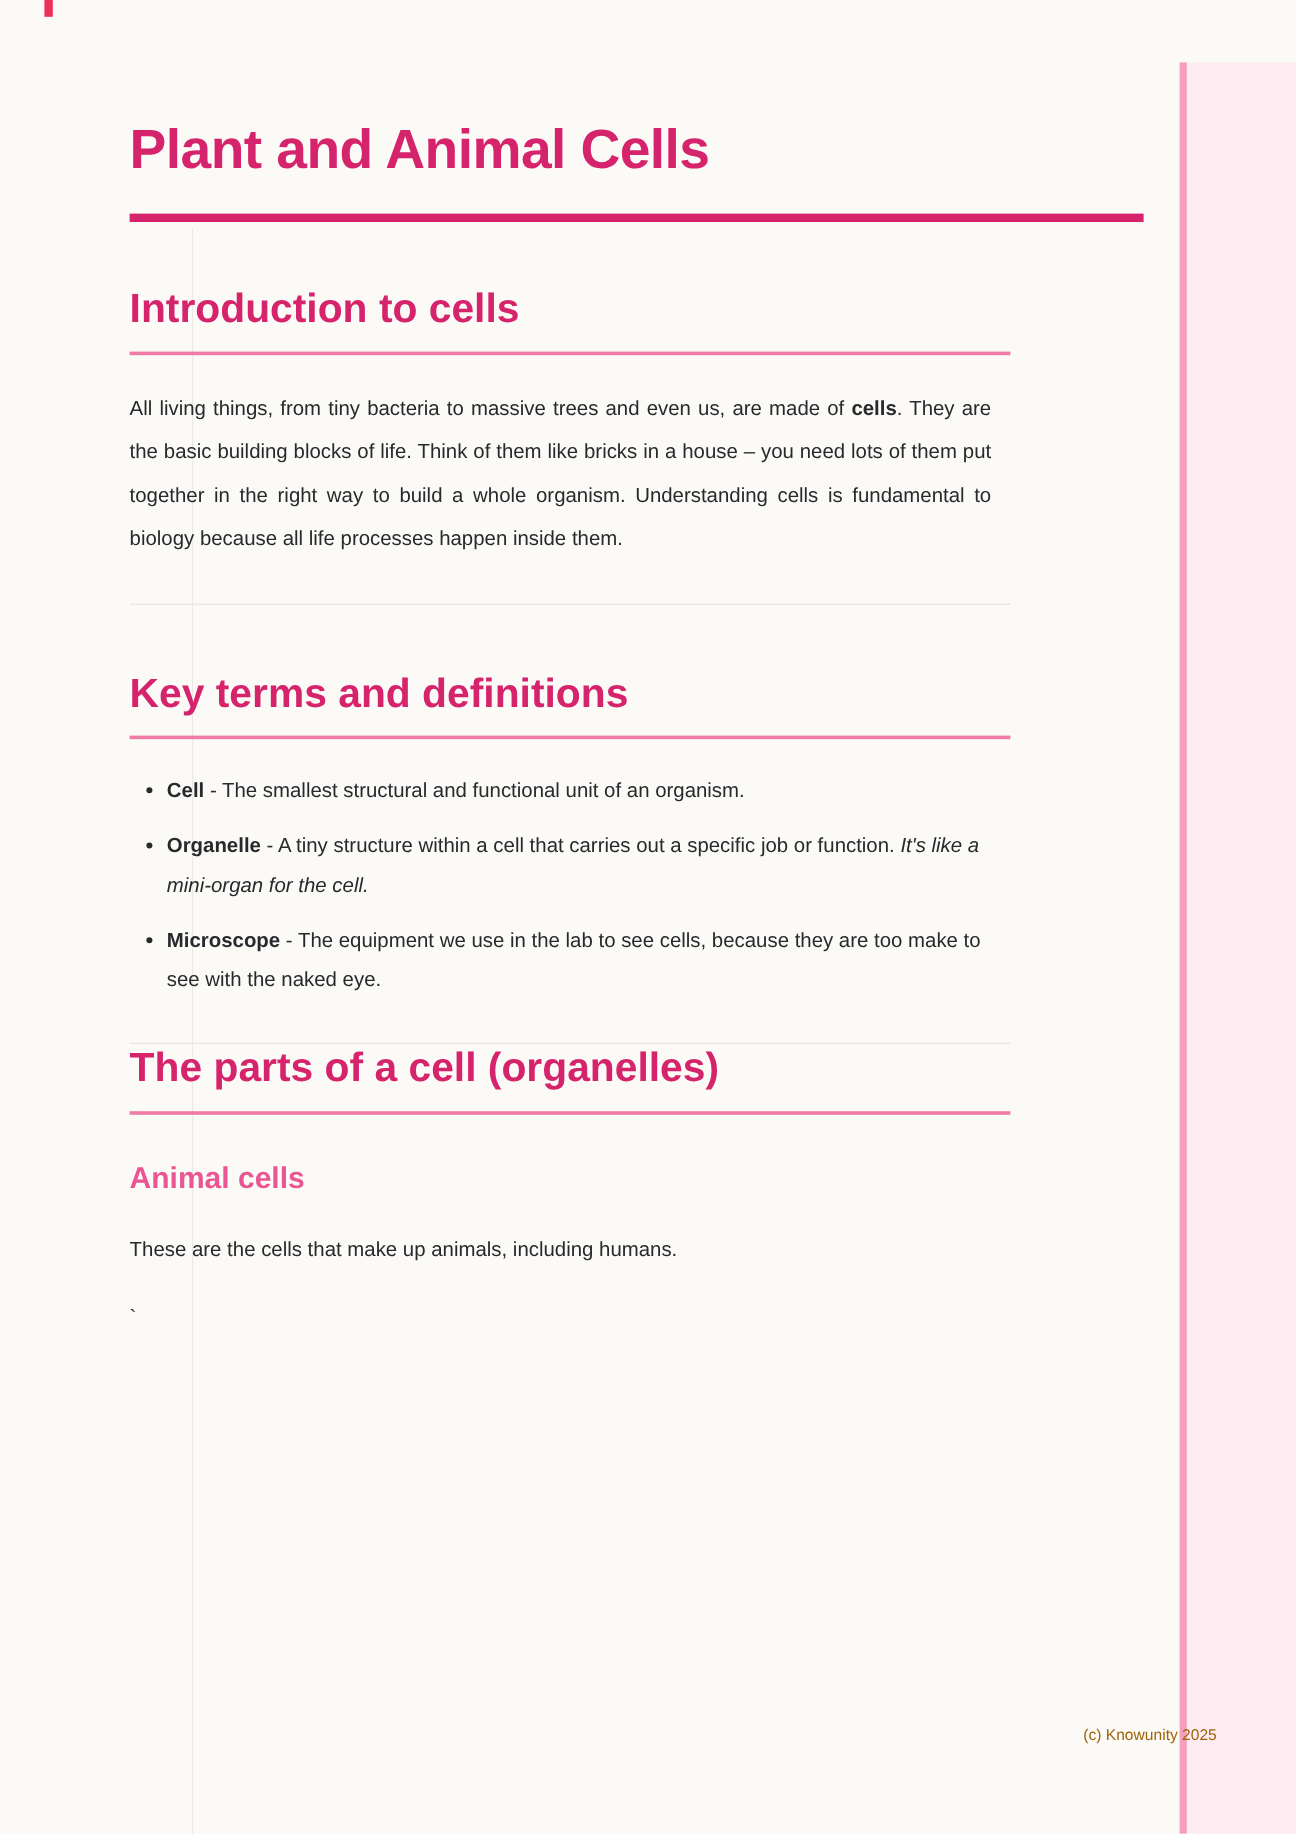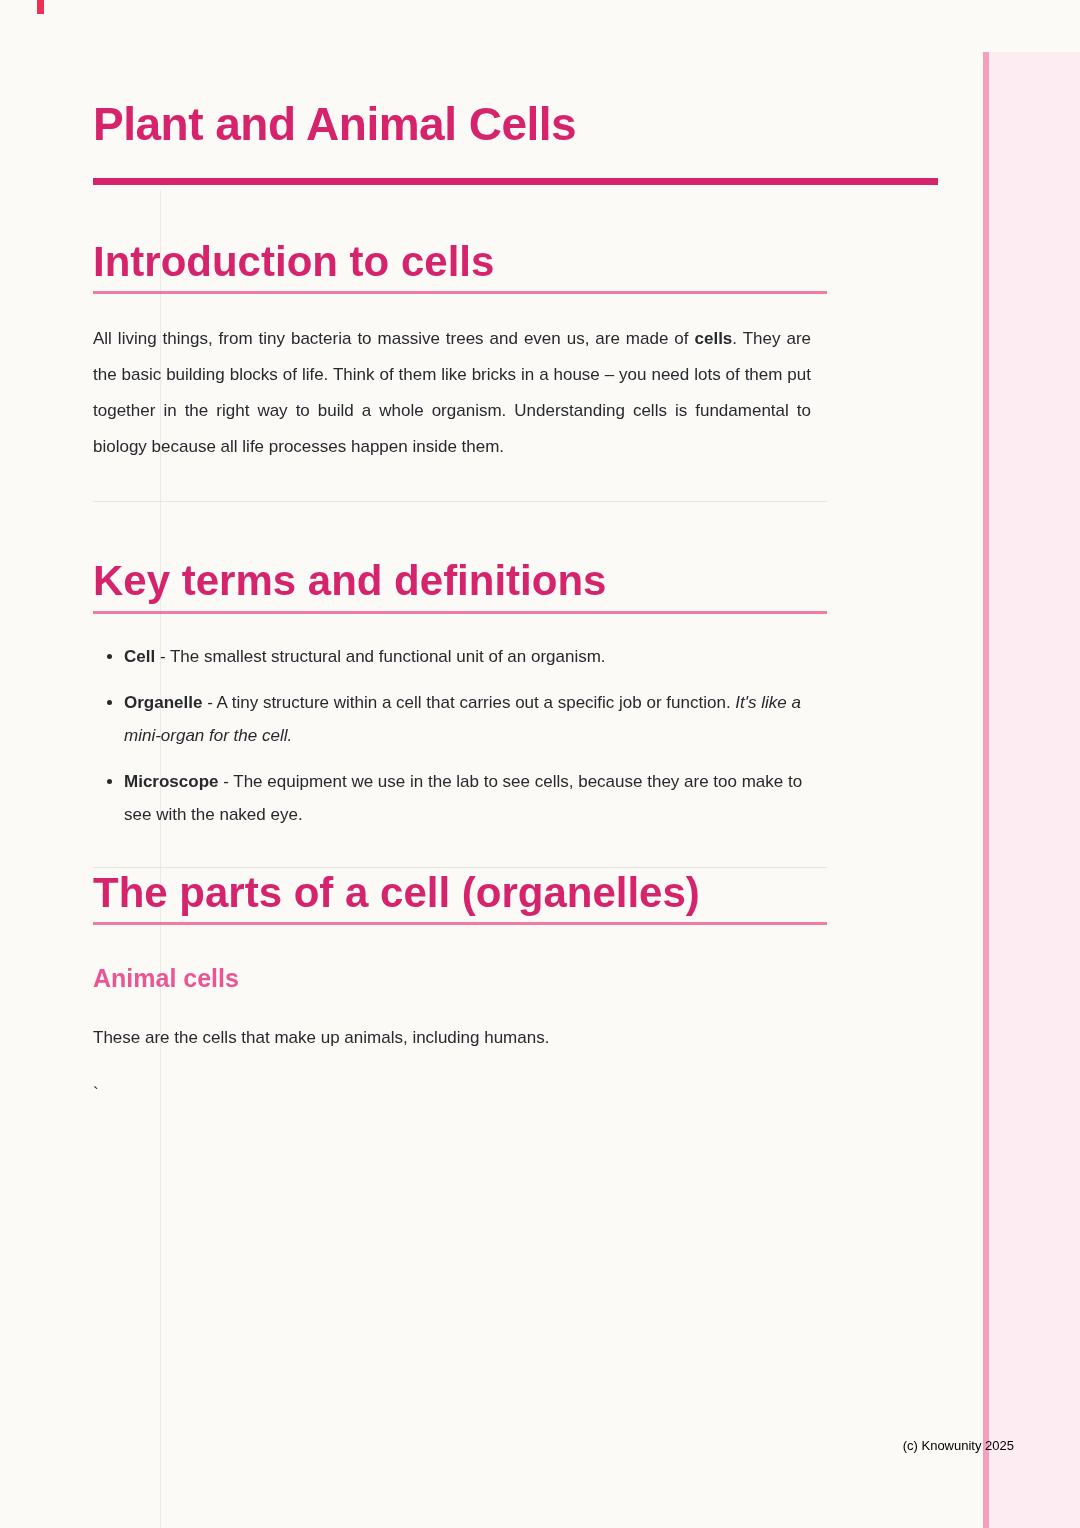--- a/index.html
+++ b/index.html
@@ -30,46 +30,46 @@
   .side-band {
     position: absolute;
     top: 52px; right: 0; bottom: 0;
     width: 97px;
     background: #fdedf3;
     border-left: 6px solid #f49fbd;
   }
 
   .content {
     position: absolute;
-    left: 93px; top: 0;
+    left: 108px; top: 0;
     width: 734px;
   }
 
   h1.page-title {
     margin: 98px 0 0 0;
     font-size: 46px;
     line-height: 1.15;
     font-weight: 800;
     letter-spacing: -0.5px;
     color: #d6246c;
   }
   .title-rule {
     width: 845px;
     height: 7px;
     background: #d6246c;
     margin-top: 27px;
   }
 
   h2.section-heading {
     margin: 0;
-    font-size: 42px;
+    font-size: 34px;
     line-height: 1.2;
     font-weight: 800;
     color: #d6246c;
-    padding-bottom: 4px;
+    padding-bottom: 15px;
     border-bottom: 3px solid #f07ca6;
   }
   .sec-intro h2 { margin-top: 52px; }
   .sec-keyterms h2 { margin-top: 54px; }
   .sec-parts h2 { }
 
   p.body-text {
     font-size: 17px;
     line-height: 36px;
     margin: 27px 16px 0 0;
@@ -112,21 +112,21 @@
     font-size: 17px;
     line-height: 24px;
     color: #27292d;
   }
 
   .watermark {
     position: absolute;
     top: 1438px;
     right: 66px;
     font-size: 13px;
-    color: #000000;
+    color: #a16207;
     z-index: 5;
     margin-left: 14px;
   }
 </style>
 </head>
 <body>
 
 <div class="page">
 
   <span class="corner-mark"></span>

